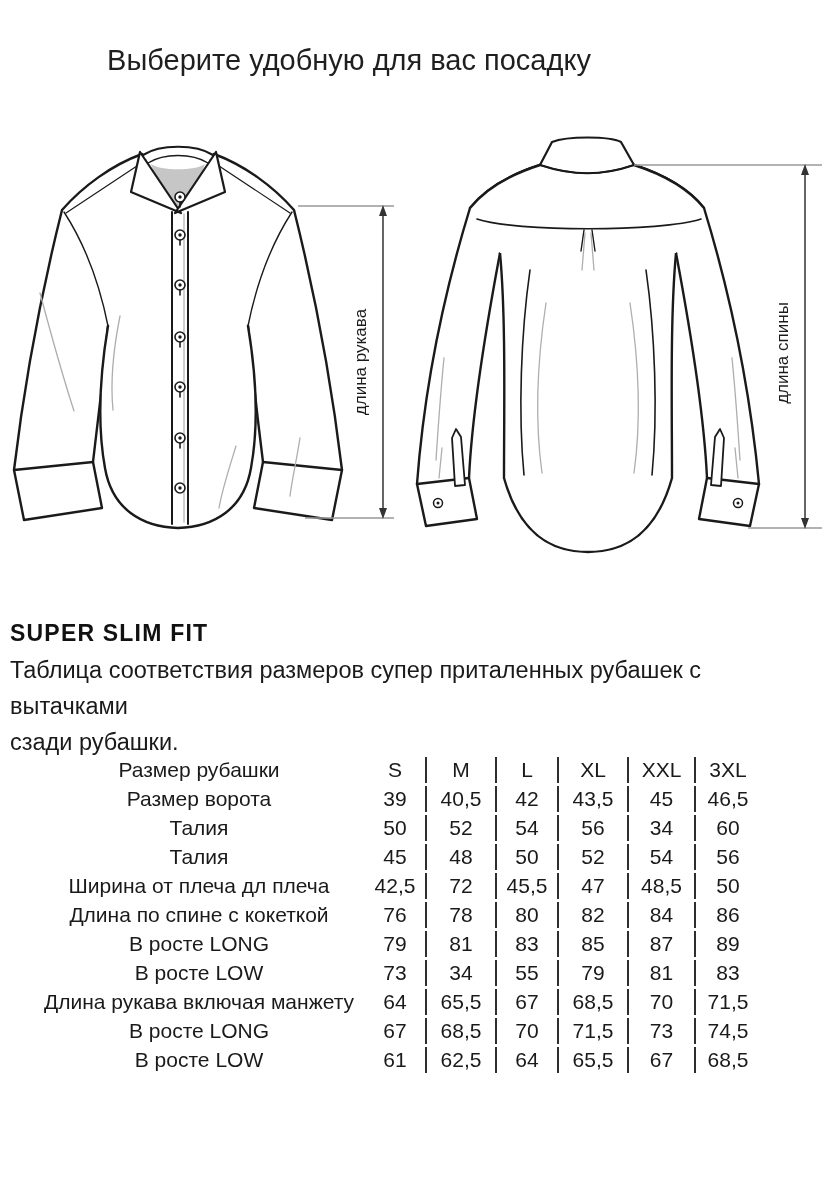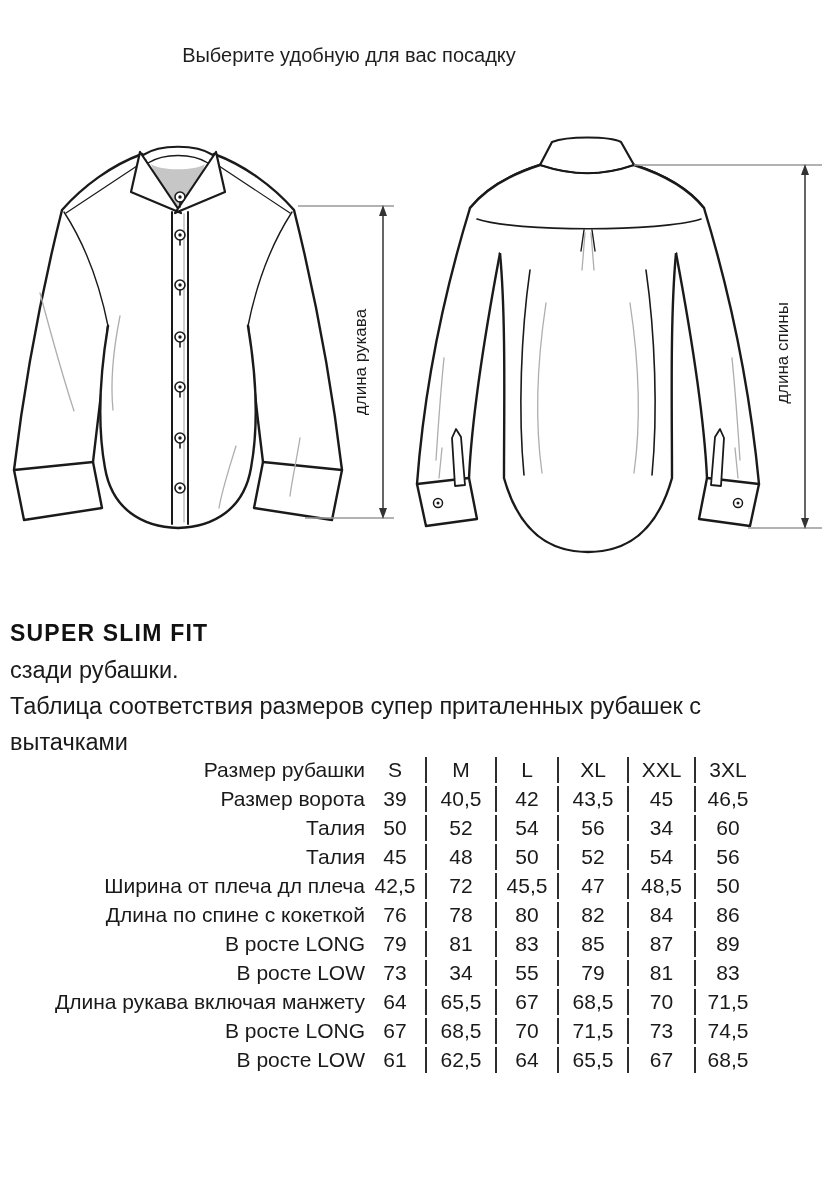--- a/index.html
+++ b/index.html
@@ -1,28 +1,28 @@
 <!DOCTYPE html>
 <html><head>
 <meta charset="utf-8">
 <style>
   html,body{margin:0;padding:0;background:#fff;}
   #page{position:relative;width:825px;height:1200px;background:#ffffff;overflow:hidden;
         font-family:"Liberation Sans", sans-serif;color:#1a1a1a;}
   .title{position:absolute;top:44px;left:0;width:698px;text-align:center;
-         font-size:20px;font-weight:400;color:#1f1f1f;}
+         font-size:29px;font-weight:400;color:#1f1f1f;}
   .fit-heading{position:absolute;top:620px;left:10px;font-size:23px;font-weight:800;
          letter-spacing:1.2px;color:#111;text-align:center;}
   .fit-desc{position:absolute;top:652px;left:10px;width:800px;font-size:23.5px;
          line-height:36px;color:#1a1a1a;}
   .diagram-svg{position:absolute;top:118px;left:0;}
   table.sizes{position:absolute;top:754px;left:33px;border-collapse:separate;
          border-spacing:0 3px;font-size:21px;color:#1a1a1a;}
   table.sizes td{height:26px;line-height:26px;padding:0;white-space:nowrap;}
-  table.sizes td.lbl{text-align:right;}
+  table.sizes td.lbl{text-align:center;}
   table.sizes td.val{text-align:center;}
   table.sizes td.sep{border-left:2px solid #2e2e2e;}
   svg text{font-family:"Liberation Sans", sans-serif;}
 </style>
 </head>
 <body>
 
 <div id="page">
 
   <div class="title">Выберите удобную для вас посадку</div>
@@ -159,22 +159,22 @@
       <path d="M 748,410 L 822,410" stroke="#999999" stroke-width="1.5"></path>
       <path d="M 805,51 L 805,406" stroke="#333333" stroke-width="1.5"></path>
       <polygon points="801,57 809,57 805,46" fill="#333333"></polygon>
       <polygon points="801,400 809,400 805,411" fill="#333333"></polygon>
       <text x="788" y="235" transform="rotate(-90 788 235)" text-anchor="middle" font-size="17" fill="#1a1a1a">длина спины</text>
     </g>
   </svg>
 
   <div class="fit-heading">SUPER SLIM FIT</div>
   <div class="fit-desc">
+    <div>Таблица соответствия размеров супер приталенных рубашек с вытачками</div>
     <div>сзади рубашки.</div>
-    <div>Таблица соответствия размеров супер приталенных рубашек с вытачками</div>
   </div>
 
   <table class="sizes">
     <colgroup>
       <col style="width:332px">
         <col style="width:60px">
         <col style="width:70px">
       <col style="width:62px">
         <col style="width:70px">
         <col style="width:67px">

